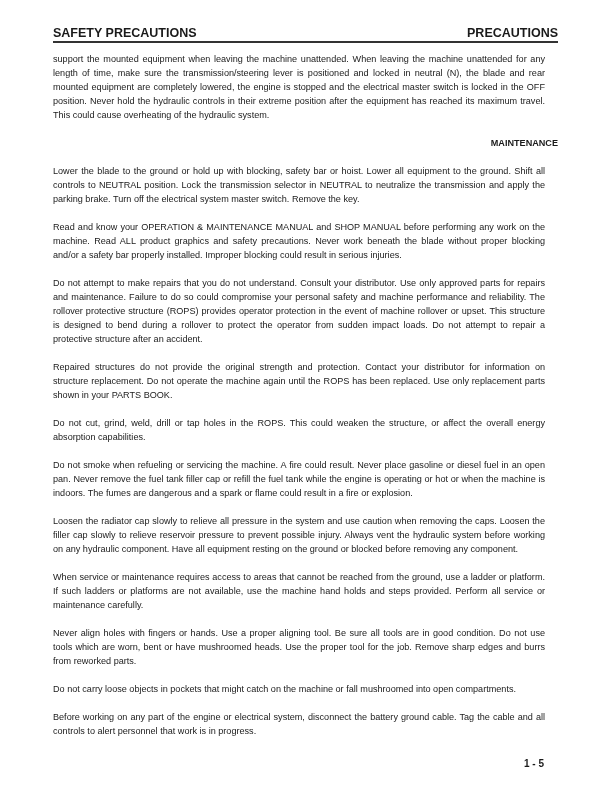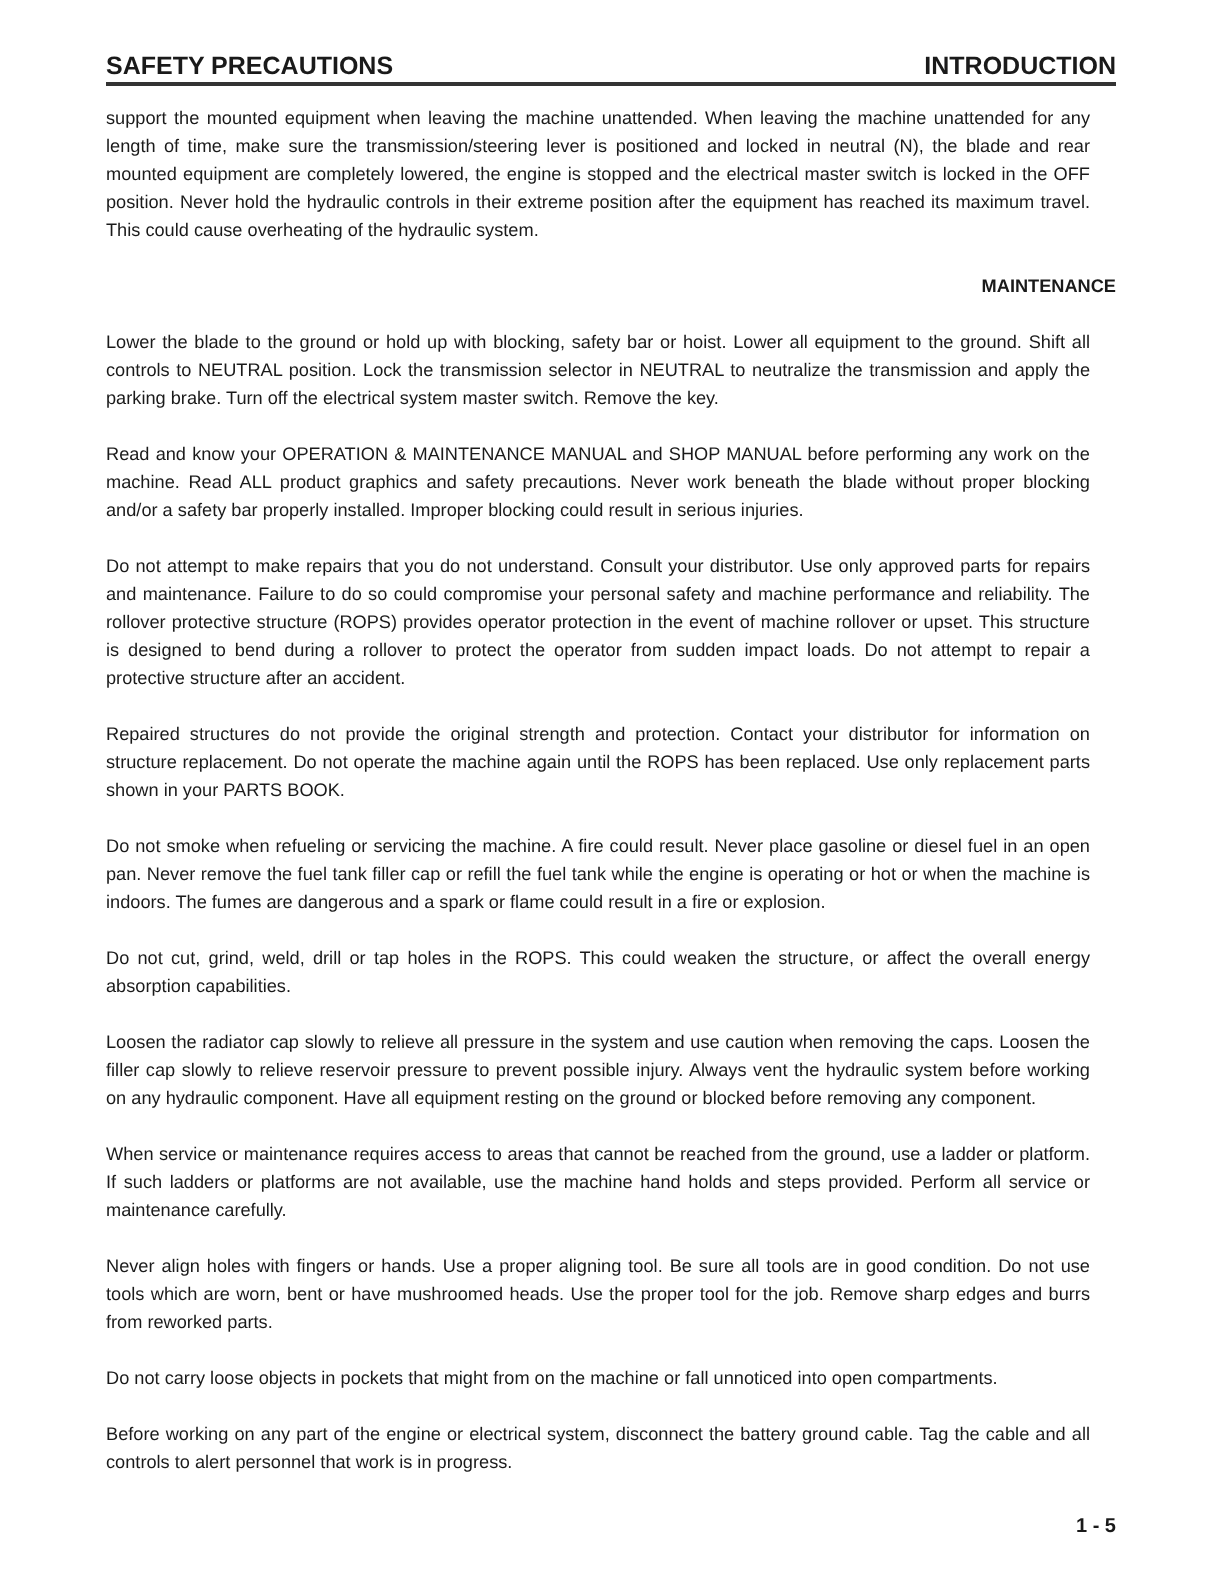--- a/index.html
+++ b/index.html
@@ -5,41 +5,41 @@
   html, body { margin: 0; padding: 0; background: #ffffff; }
   body { width: 612px; height: 792px; position: relative; overflow: hidden; }
   .page { position: absolute; left: 53px; top: 26px; width: 505px; color: #1a1a1a; }
   .header { display: flex; justify-content: space-between; align-items: flex-end;
     font-family: "Liberation Sans", sans-serif; font-weight: bold; font-size: 12.5px;
     border-bottom: 2px solid #333; padding-bottom: 1px; line-height: 14px; gap: 40px; }
   .body { margin-top: 9px; font-family: "Liberation Sans", sans-serif; font-size: 9.1px;
     line-height: 14px; }
   .body p { margin: 0 13px 14px 0; text-align: justify; }
   .body h3 { margin: 0 0 14px 0; font-size: 9.1px; font-weight: bold; line-height: 14px; text-align: right; }
-  .pagenum { position: absolute; right: 54px; top: 758px; font-family: "Liberation Sans", sans-serif;
+  .pagenum { position: absolute; right: 68px; top: 758px; font-family: "Liberation Sans", sans-serif;
     font-weight: bold; font-size: 10px; color: #1a1a1a; }
 </style>
 </head>
 <body>
 
 <div class="page">
   <div class="header">
     <span>SAFETY PRECAUTIONS</span>
-    <span>INTRODUCTION</span>
+    <span>PRECAUTIONS</span>
   </div>
   <div class="body">
     <p>support the mounted equipment when leaving the machine unattended. When leaving the machine unattended for any length of time, make sure the transmission/steering lever is positioned and locked in neutral (N), the blade and rear mounted equipment are completely lowered, the engine is stopped and the electrical master switch is locked in the OFF position. Never hold the hydraulic controls in their extreme position after the equipment has reached its maximum travel. This could cause overheating of the hydraulic system.</p>
     <h3>MAINTENANCE</h3>
     <p>Lower the blade to the ground or hold up with blocking, safety bar or hoist. Lower all equipment to the ground. Shift all controls to NEUTRAL position. Lock the transmission selector in NEUTRAL to neutralize the transmission and apply the parking brake. Turn off the electrical system master switch. Remove the key.</p>
     <p>Read and know your OPERATION &amp; MAINTENANCE MANUAL and SHOP MANUAL before performing any work on the machine. Read ALL product graphics and safety precautions. Never work beneath the blade without proper blocking and/or a safety bar properly installed. Improper blocking could result in serious injuries.</p>
     <p>Do not attempt to make repairs that you do not understand. Consult your distributor. Use only approved parts for repairs and maintenance. Failure to do so could compromise your personal safety and machine performance and reliability. The rollover protective structure (ROPS) provides operator protection in the event of machine rollover or upset. This structure is designed to bend during a rollover to protect the operator from sudden impact loads. Do not attempt to repair a protective structure after an accident.</p>
     <p>Repaired structures do not provide the original strength and protection. Contact your distributor for information on structure replacement. Do not operate the machine again until the ROPS has been replaced. Use only replacement parts shown in your PARTS BOOK.</p>
+    <p>Do not cut, grind, weld, drill or tap holes in the ROPS. This could weaken the structure, or affect the overall energy absorption capabilities.</p>
     <p>Do not smoke when refueling or servicing the machine. A fire could result. Never place gasoline or diesel fuel in an open pan. Never remove the fuel tank filler cap or refill the fuel tank while the engine is operating or hot or when the machine is indoors. The fumes are dangerous and a spark or flame could result in a fire or explosion.</p>
-    <p>Do not cut, grind, weld, drill or tap holes in the ROPS. This could weaken the structure, or affect the overall energy absorption capabilities.</p>
     <p>Loosen the radiator cap slowly to relieve all pressure in the system and use caution when removing the caps. Loosen the filler cap slowly to relieve reservoir pressure to prevent possible injury. Always vent the hydraulic system before working on any hydraulic component. Have all equipment resting on the ground or blocked before removing any component.</p>
     <p>When service or maintenance requires access to areas that cannot be reached from the ground, use a ladder or platform. If such ladders or platforms are not available, use the machine hand holds and steps provided. Perform all service or maintenance carefully.</p>
     <p>Never align holes with fingers or hands. Use a proper aligning tool. Be sure all tools are in good condition. Do not use tools which are worn, bent or have mushroomed heads. Use the proper tool for the job. Remove sharp edges and burrs from reworked parts.</p>
-    <p>Do not carry loose objects in pockets that might from on the machine or fall unnoticed into open compartments.</p>
+    <p>Do not carry loose objects in pockets that might catch on the machine or fall mushroomed into open compartments.</p>
     <p>Before working on any part of the engine or electrical system, disconnect the battery ground cable. Tag the cable and all controls to alert personnel that work is in progress.</p>
 
   </div>
 </div>
 <div class="pagenum">1 - 5</div>
 
 </body></html>

